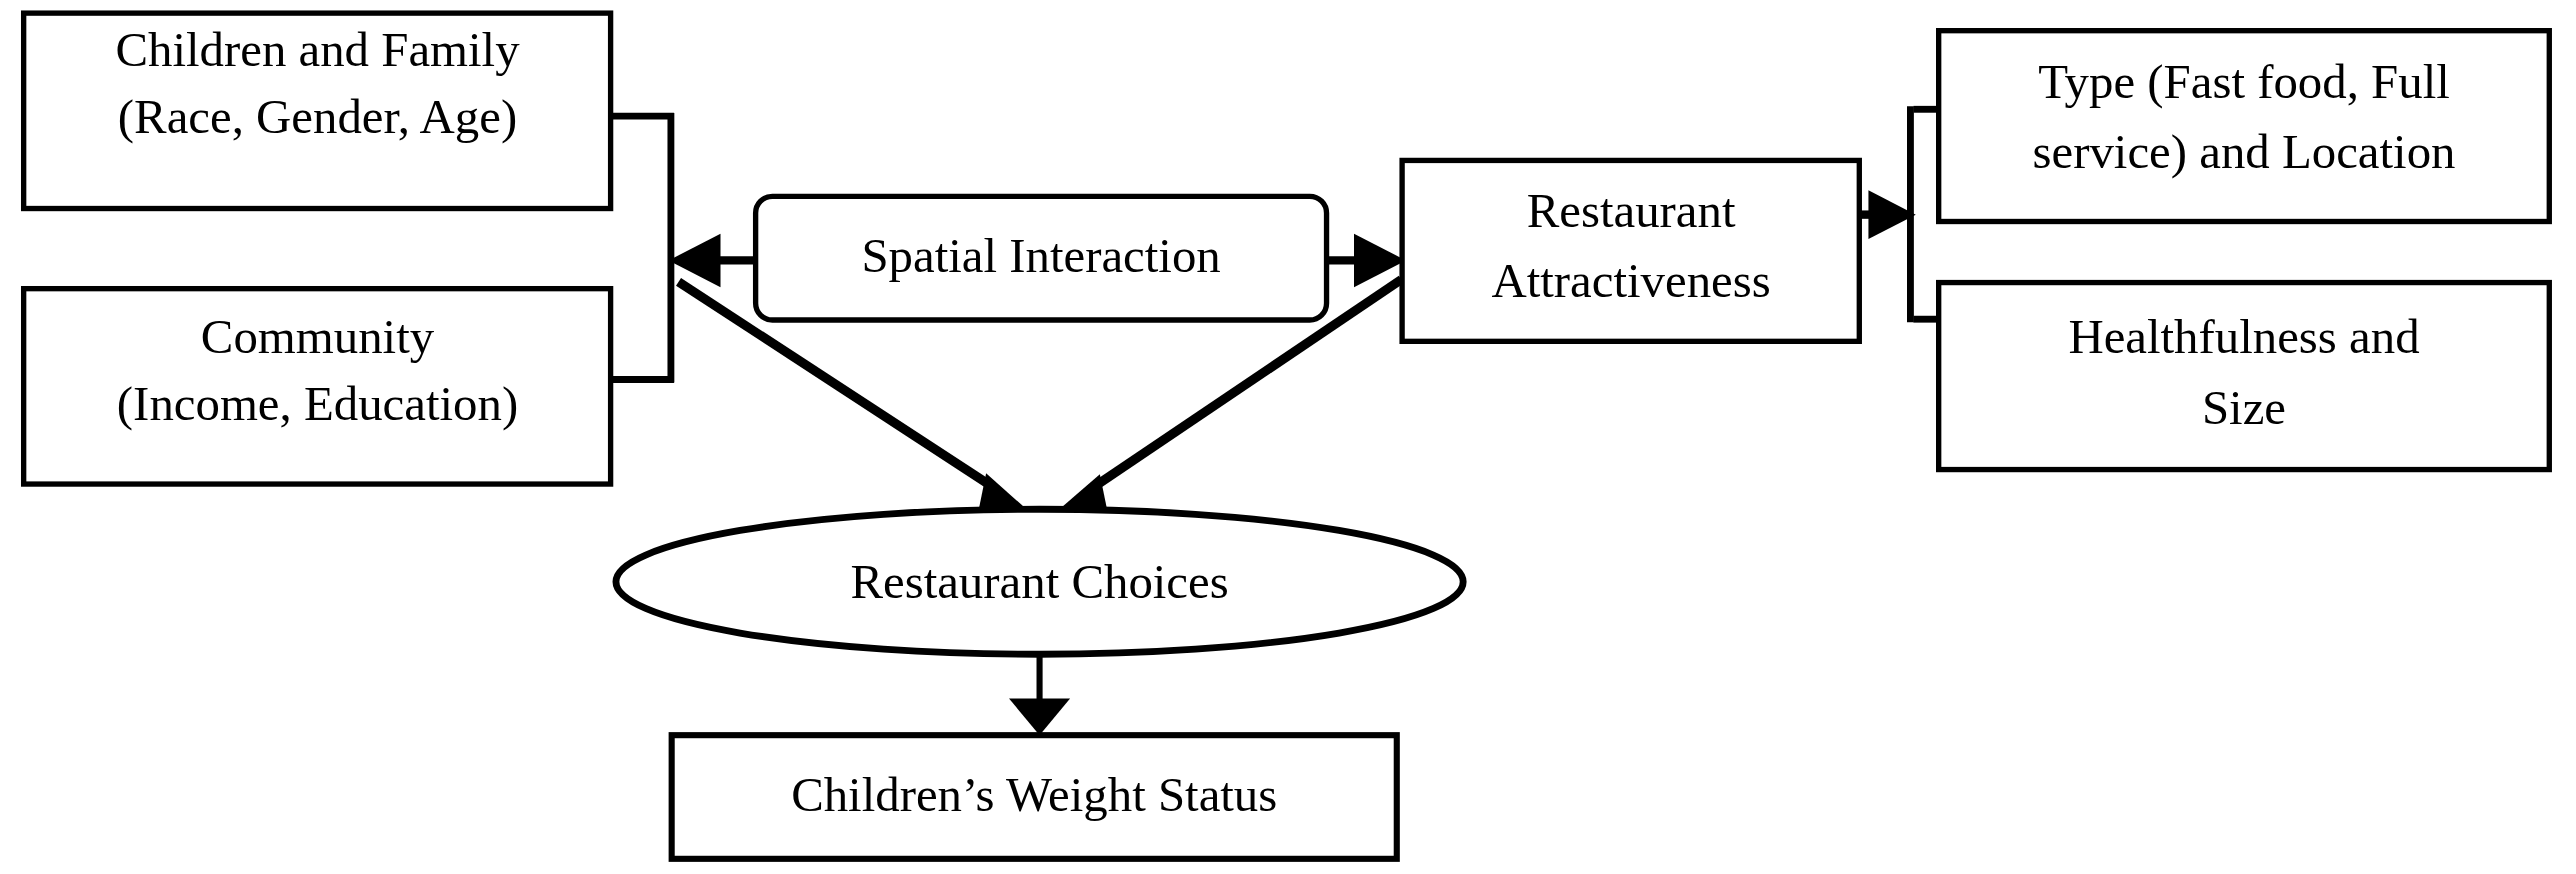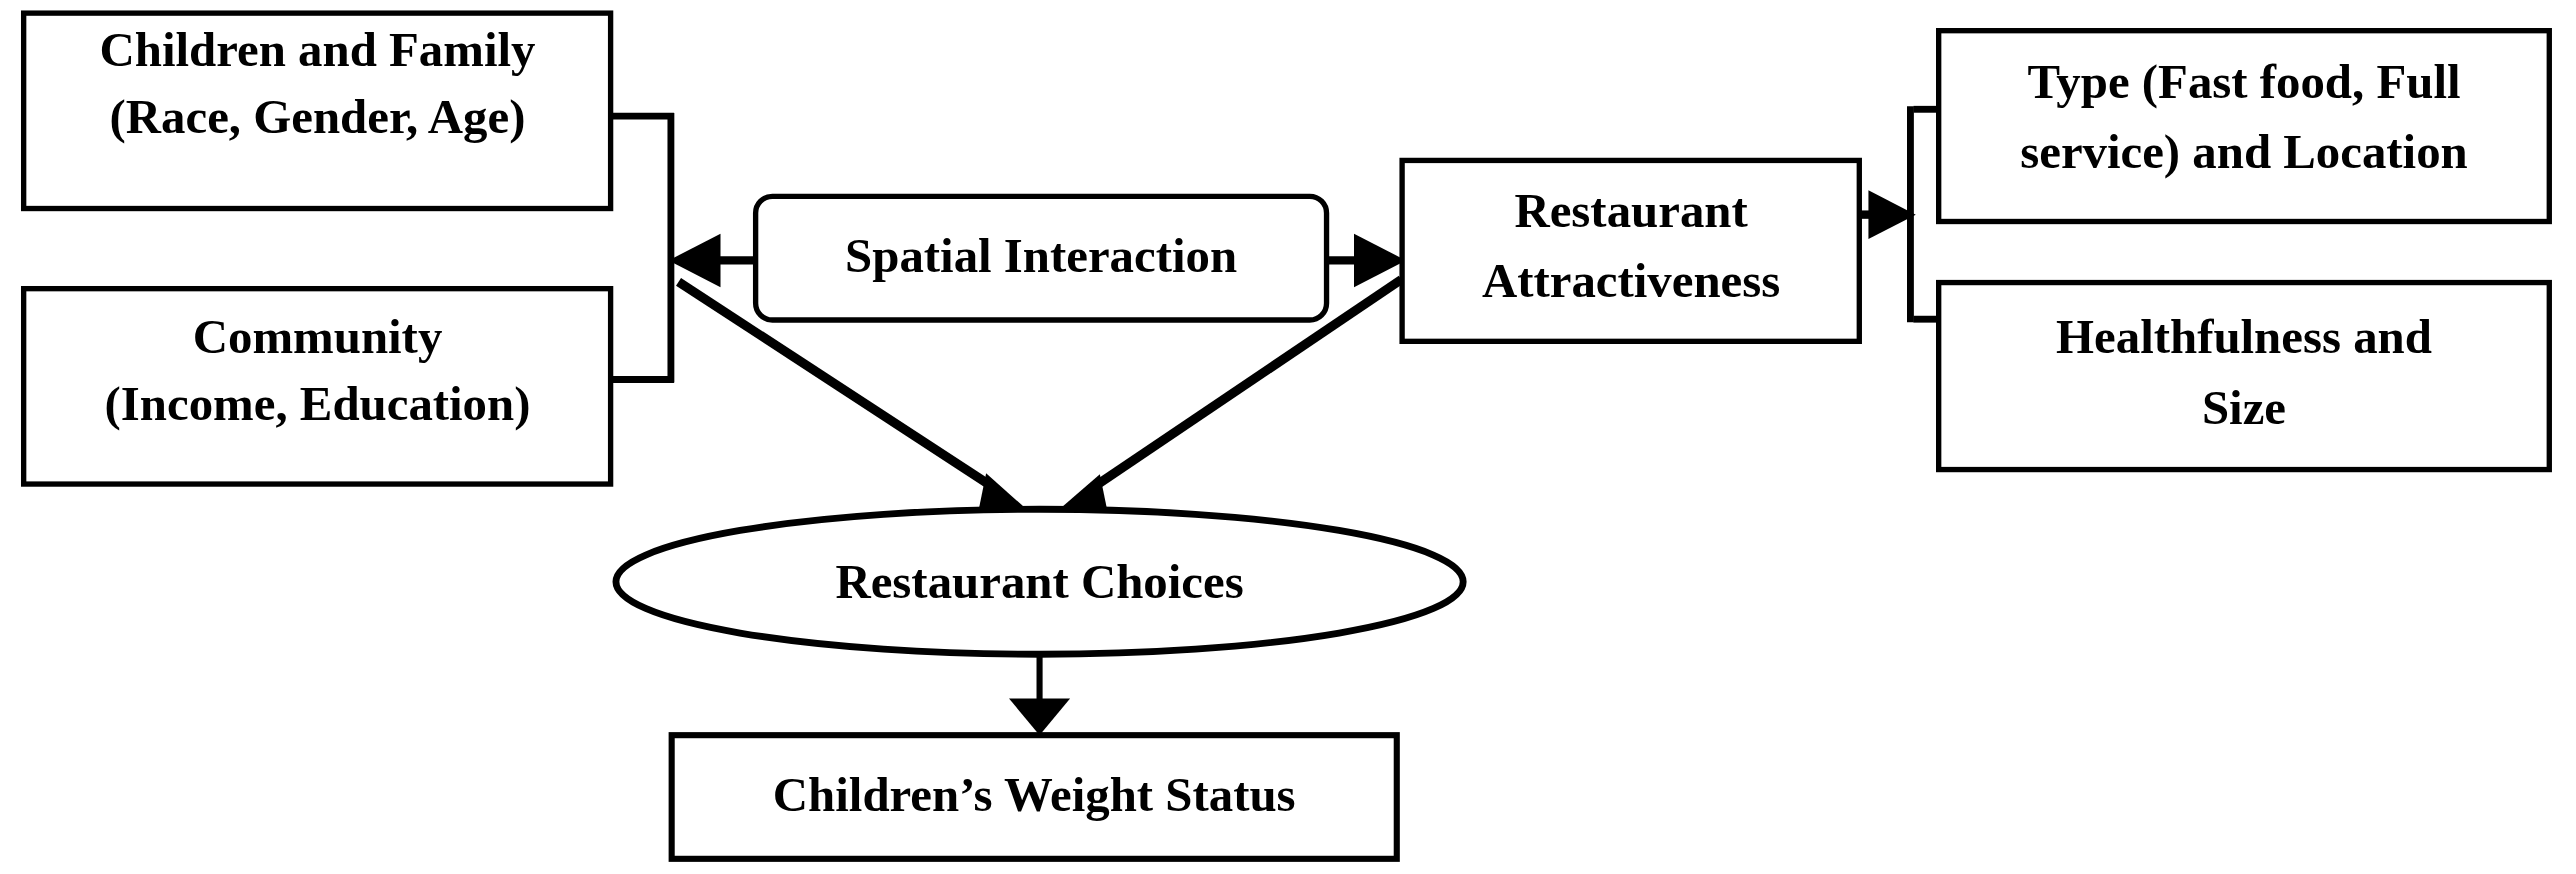--- a/index.html
+++ b/index.html
@@ -9,21 +9,20 @@
   }
   body {
     font-family: "Liberation Serif", "DejaVu Serif", serif;
   }
   #diagram-root {
     position: relative;
     width: 2576px;
     height: 875px;
     background: #ffffff;
     overflow: hidden;
-    font-weight: bold;
   }
   #diagram-svg {
     position: absolute;
     top: 0;
     left: 0;
     width: 2576px;
     height: 875px;
     display: block;
   }
   .node-text {

